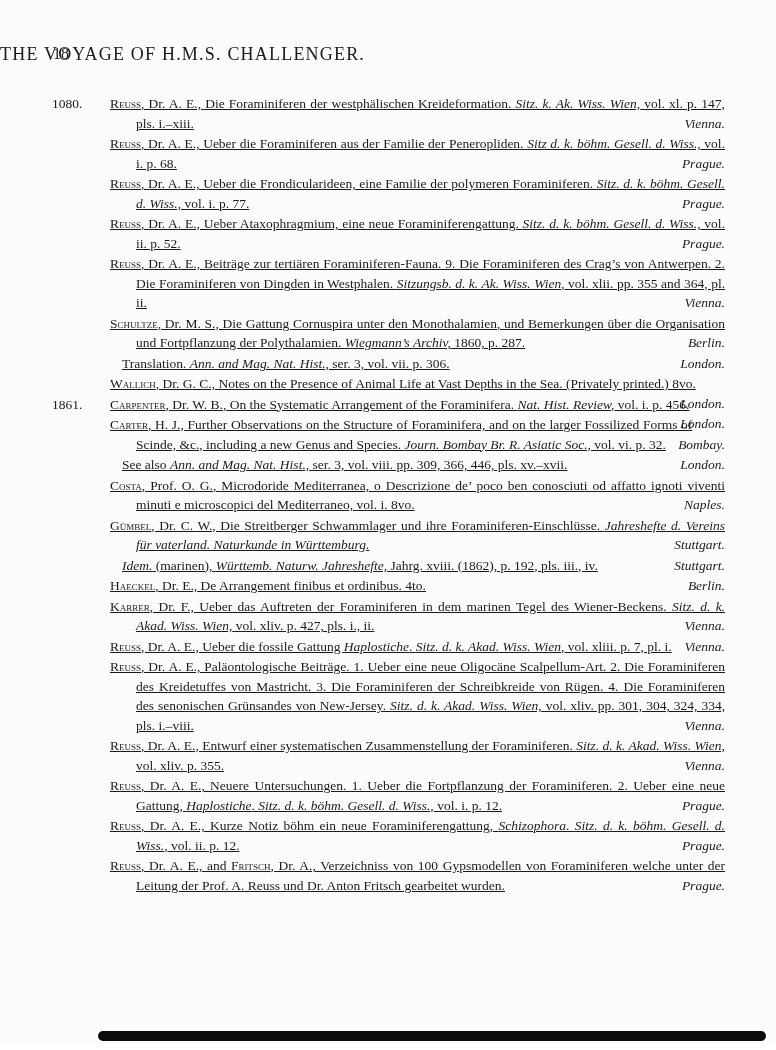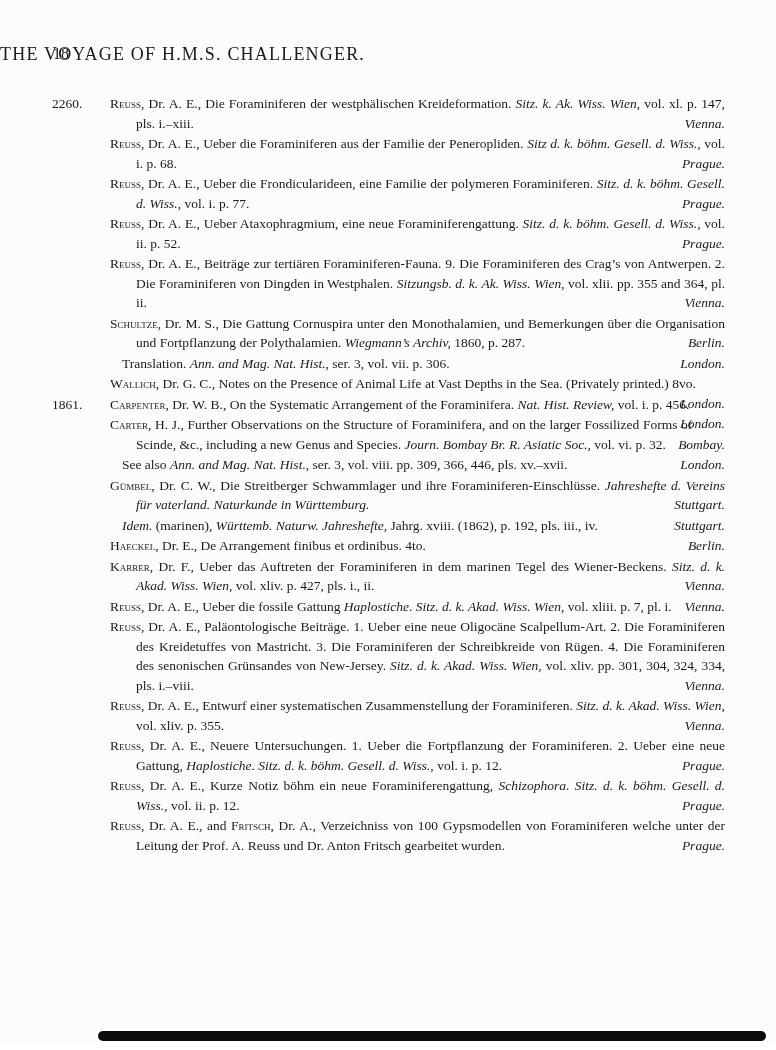--- a/index.html
+++ b/index.html
@@ -8,39 +8,39 @@
     position:relative; width:776px; height:1044px;
     background:var(--page-bg); color:var(--ink);
     font-family:"Liberation Serif", serif;
     overflow:hidden;
   }
   .page-header { position:relative; margin-top:44px; height:22px; }
   .page-number { position:absolute; left:53px; top:1px; font-size:16px; }
   .page-title { margin:0; text-align:left; font-size:18px; font-weight:normal; letter-spacing:1.2px; }
   .bibliography { margin:28px 51px 0 110px; width:615px; font-size:13.5px; line-height:19.5px; }
   .entry { position:relative; margin:0 0 1px 0; }
-  .entry-body { margin:0; padding-left:26px; text-indent:-26px; text-align:justify; }
+  .entry-body { margin:0; padding-left:26px; text-indent:-26px; text-align:justify;text-decoration:underline; }
   .entry.sub .entry-body { padding-left:26px; text-indent:-14px; }
   .year { position:absolute; left:-58px; top:0; font-size:13.5px; }
   .sc { font-variant:small-caps; }
   .it { font-style:italic; }
   .place { float:right; font-style:italic; margin-left:14px; }
   .scan-bar { position:absolute; left:98px; bottom:3px; width:668px; height:10px; background:#0d0d0d; border-radius:6px; }
 </style>
 </head>
 <body>
 
 <div class="page">
   <header class="page-header">
     <span class="page-number">18</span>
     <h1 class="page-title">THE VOYAGE OF H.M.S. CHALLENGER.</h1>
   </header>
   <main class="bibliography" id="entries">
       <div class="entry">
-        <span class="year">2260.</span>
+        <span class="year">1080.</span>
         <p class="entry-body"><span class="sc">Reuss</span><span class="">, Dr. A. E., Die Foraminiferen der westphälischen Kreideformation.  </span><span class="it">Sitz. k. Ak. Wiss. Wien,</span><span class=""> vol. xl. p. 147, pls. i.–xiii.</span><span class="place">Vienna.</span></p>
       </div>
       <div class="entry">
         <p class="entry-body"><span class="sc">Reuss</span><span class="">, Dr. A. E., Ueber die Foraminiferen aus der Familie der Peneropliden.  </span><span class="it">Sitz d. k. böhm. Gesell. d. Wiss.,</span><span class=""> vol. i. p. 68.</span><span class="place">Prague.</span></p>
       </div>
       <div class="entry">
         <p class="entry-body"><span class="sc">Reuss</span><span class="">, Dr. A. E., Ueber die Frondicularideen, eine Familie der polymeren Foraminiferen.  </span><span class="it">Sitz. d. k. böhm. Gesell. d. Wiss.,</span><span class=""> vol. i. p. 77.</span><span class="place">Prague.</span></p>
       </div>
       <div class="entry">
         <p class="entry-body"><span class="sc">Reuss</span><span class="">, Dr. A. E., Ueber Ataxophragmium, eine neue Foraminiferengattung.  </span><span class="it">Sitz. d. k. böhm. Gesell. d. Wiss.,</span><span class=""> vol. ii. p. 52.</span><span class="place">Prague.</span></p>
@@ -59,20 +59,23 @@
       </div>
       <div class="entry">
         <span class="year">1861.</span>
         <p class="entry-body"><span class="sc">Carpenter</span><span class="">, Dr. W. B., On the Systematic Arrangement of the Foraminifera.  </span><span class="it">Nat. Hist. Review,</span><span class=""> vol. i. p. 456.</span><span class="place">London.</span></p>
       </div>
       <div class="entry">
         <p class="entry-body"><span class="sc">Carter</span><span class="">, H. J., Further Observations on the Structure of Foraminifera, and on the larger Fossilized Forms of Scinde, &amp;c., including a new Genus and Species.  </span><span class="it">Journ. Bombay Br. R. Asiatic Soc.,</span><span class=""> vol. vi. p. 32.</span><span class="place">Bombay.</span></p>
       </div>
       <div class="entry sub">
         <p class="entry-body"><span class="">See also </span><span class="it">Ann. and Mag. Nat. Hist.,</span><span class=""> ser. 3, vol. viii. pp. 309, 366, 446, pls. xv.–xvii.</span><span class="place">London.</span></p>
+      </div>
+      <div class="entry">
+        <p class="entry-body"><span class="sc">Costa</span><span class="">, Prof. O. G., Microdoride Mediterranea, o Descrizione de’ poco ben conosciuti od affatto ignoti viventi minuti e microscopici del Mediterraneo, vol. i.  8vo.</span><span class="place">Naples.</span></p>
       </div>
       <div class="entry">
         <p class="entry-body"><span class="sc">Gümbel</span><span class="">, Dr. C. W., Die Streitberger Schwammlager und ihre Foraminiferen-Einschlüsse.  </span><span class="it">Jahreshefte d. Vereins für vaterland. Naturkunde in Württemburg.</span><span class="place">Stuttgart.</span></p>
       </div>
       <div class="entry sub">
         <p class="entry-body"><span class="it">Idem.</span><span class=""> (marinen), </span><span class="it">Württemb. Naturw. Jahreshefte,</span><span class=""> Jahrg. xviii. (1862), p. 192, pls. iii., iv.</span><span class="place">Stuttgart.</span></p>
       </div>
       <div class="entry">
         <p class="entry-body"><span class="sc">Haeckel</span><span class="">, Dr. E., De Arrangement finibus et ordinibus.  4to.</span><span class="place">Berlin.</span></p>
       </div>

